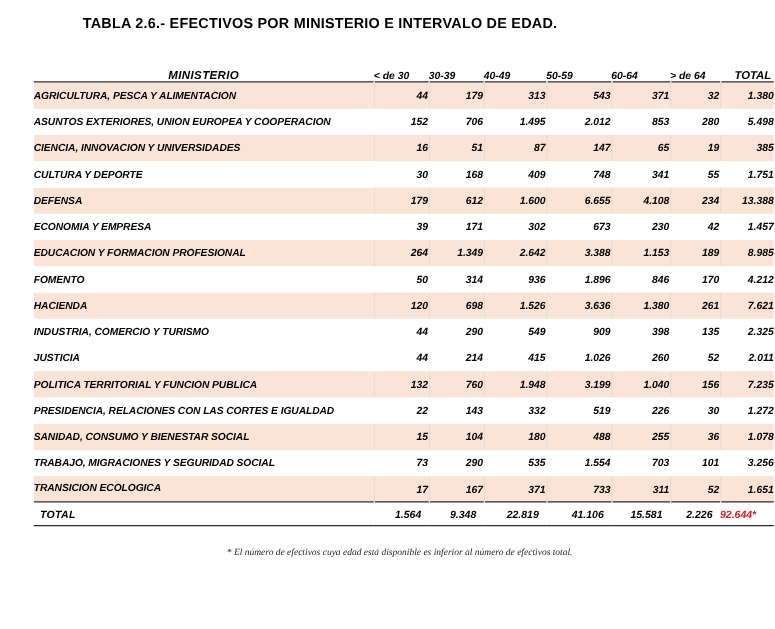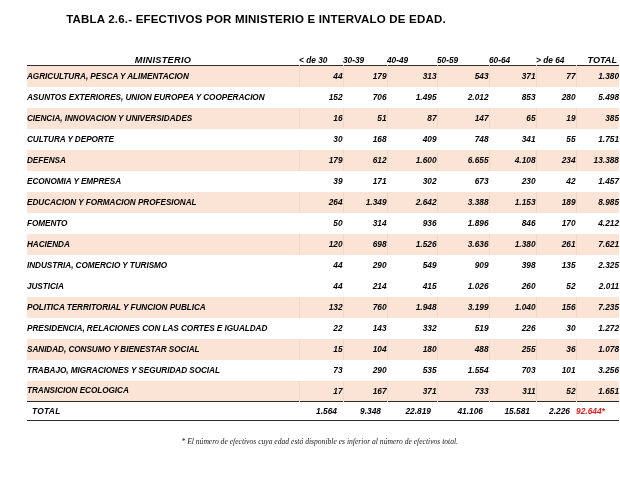--- a/index.html
+++ b/index.html
@@ -170,21 +170,21 @@
         </tr>
       </thead>
       <tbody id="table-body">
           <tr class="drow striped">
             <td class="c-name">AGRICULTURA, PESCA Y ALIMENTACION</td>
             <td class="c-num">44</td>
             <td class="c-num">179</td>
             <td class="c-num">313</td>
             <td class="c-num">543</td>
             <td class="c-num">371</td>
-            <td class="c-num">77</td>
+            <td class="c-num">32</td>
             <td class="c-total">1.380</td>
           </tr>
           <tr class="drow">
             <td class="c-name">ASUNTOS EXTERIORES, UNION EUROPEA Y COOPERACION</td>
             <td class="c-num">152</td>
             <td class="c-num">706</td>
             <td class="c-num">1.495</td>
             <td class="c-num">2.012</td>
             <td class="c-num">853</td>
             <td class="c-num">280</td>

